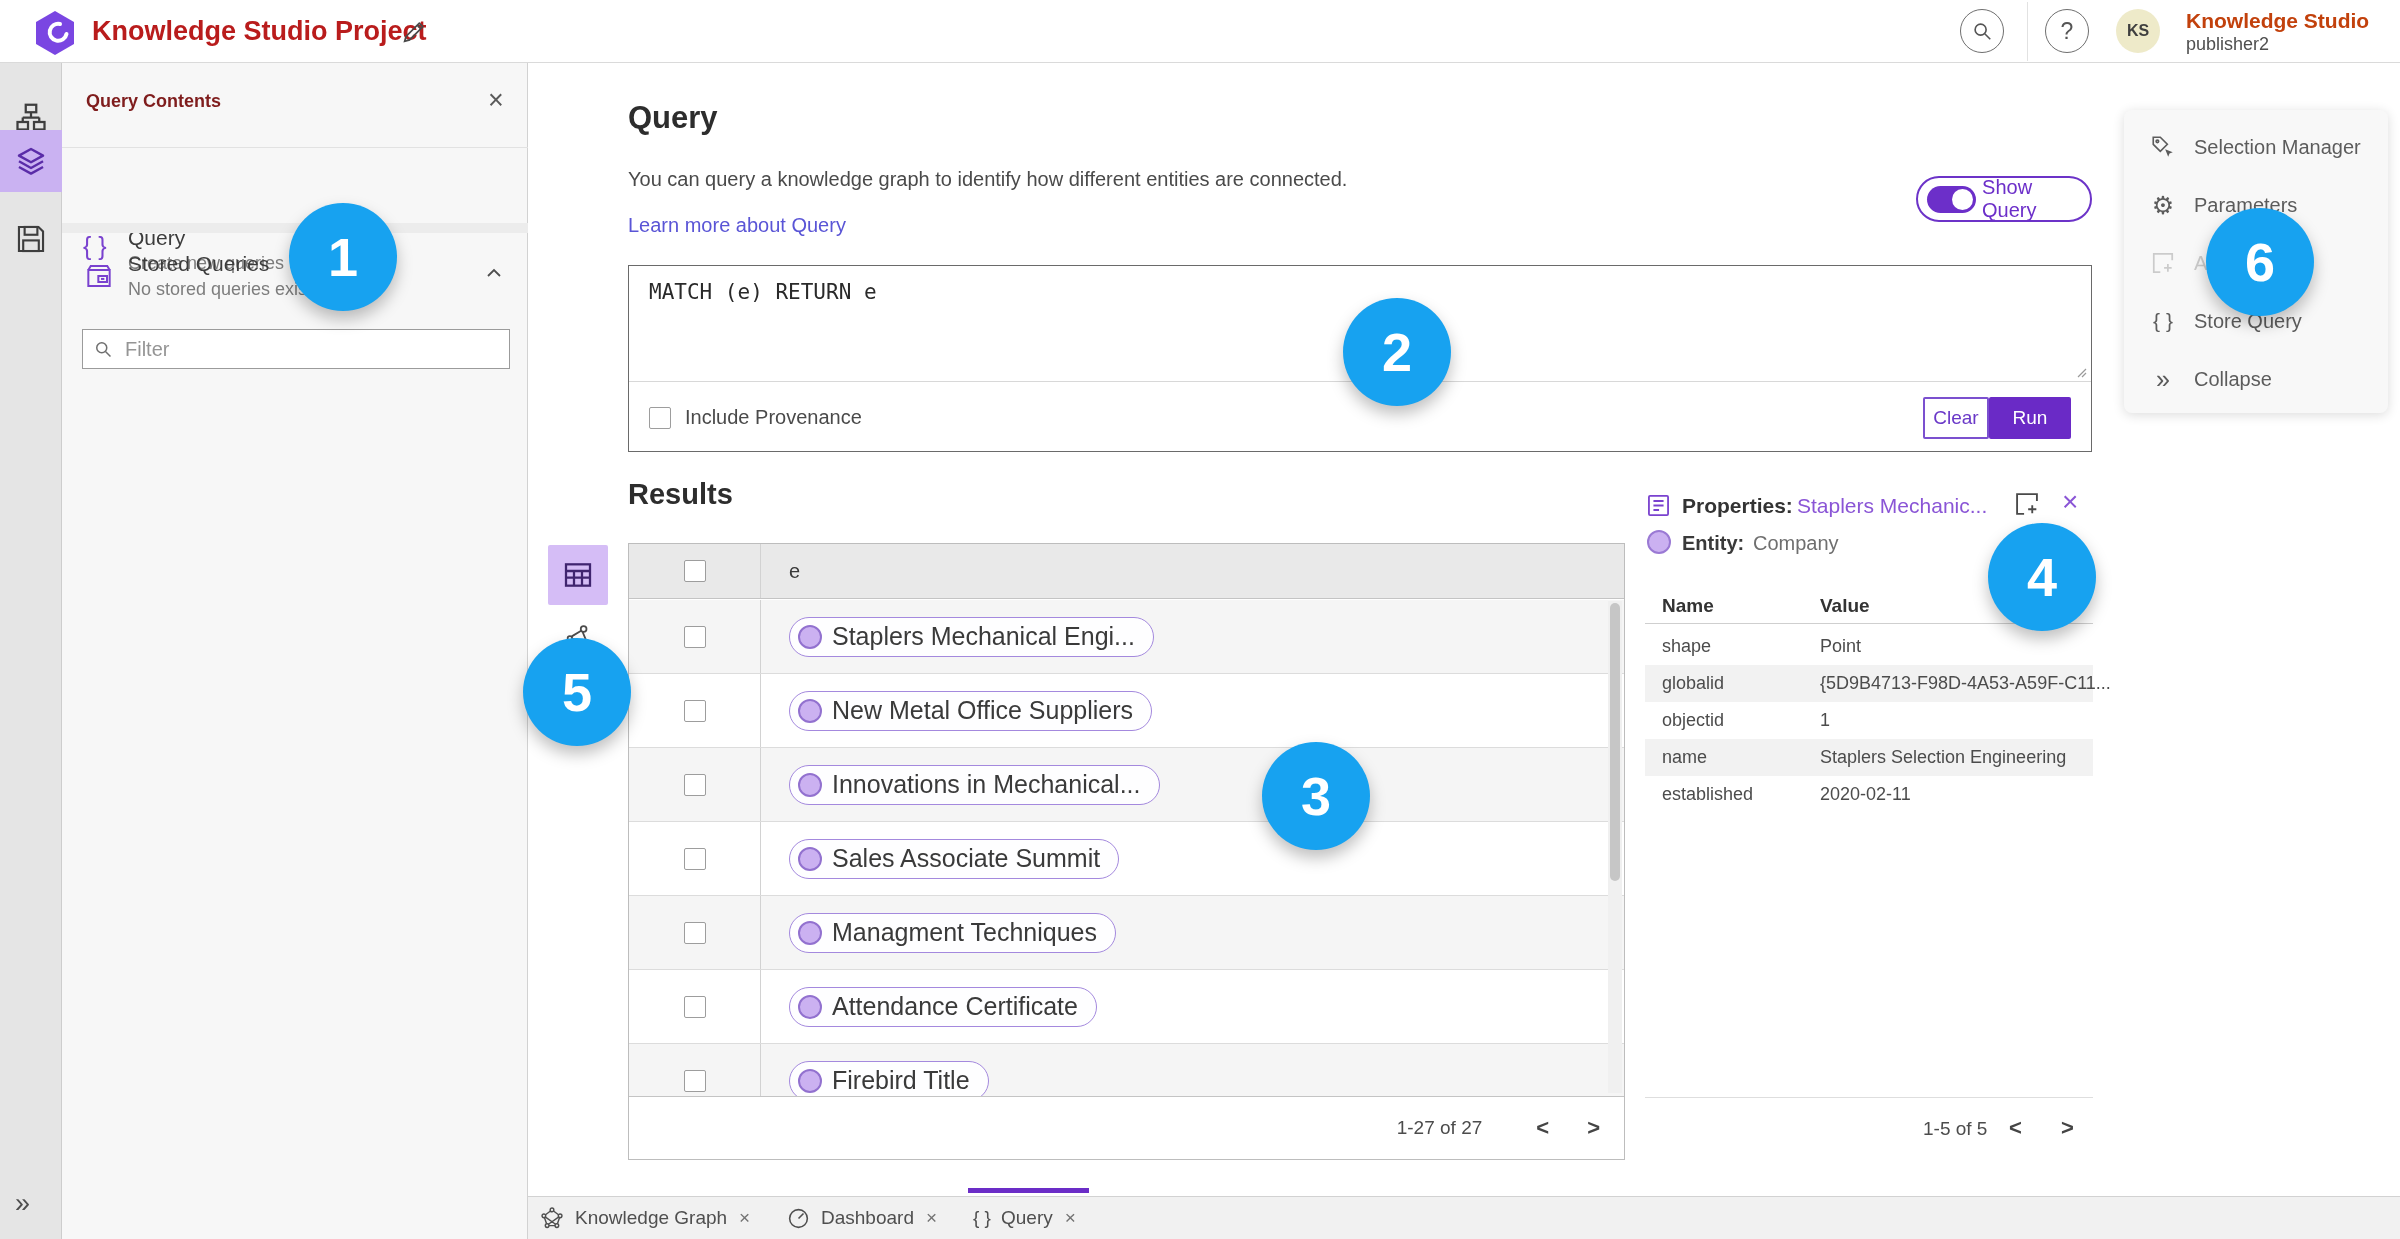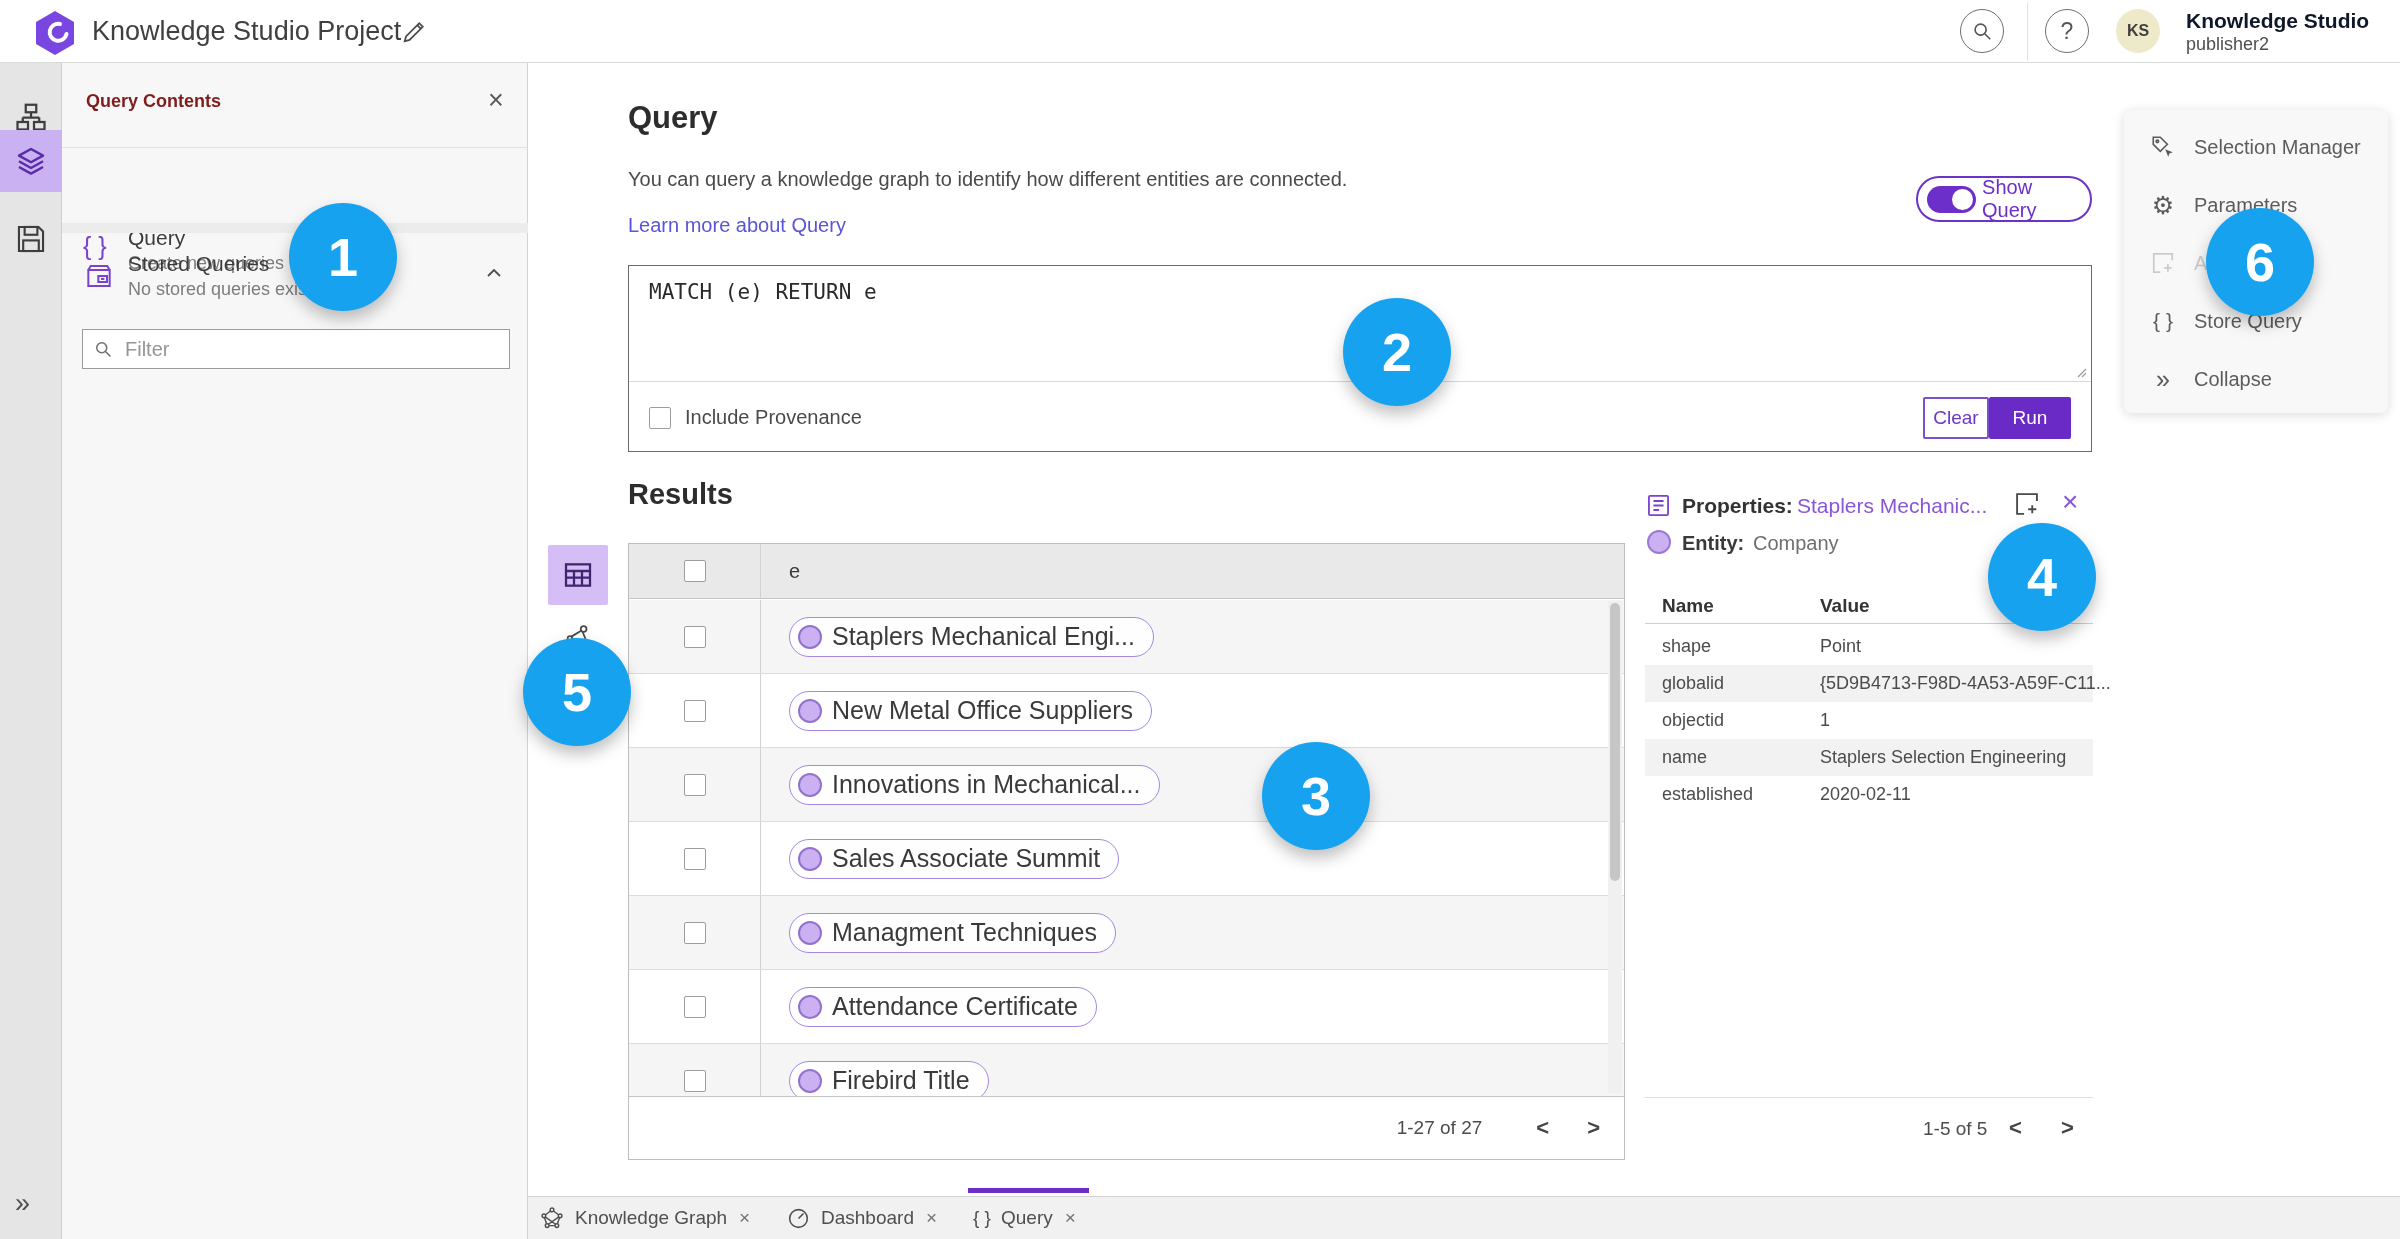--- a/index.html
+++ b/index.html
@@ -4,30 +4,30 @@
 <style>
 *{box-sizing:border-box}
 html,body{margin:0;padding:0;background:#fff}
 #app{position:relative;width:2400px;height:1239px;background:#fff;overflow:hidden;
      font-family:"Liberation Sans",sans-serif;color:#3a3a3a}
 
 
 .hdr{position:absolute;left:0;top:0;width:2400px;height:63px;background:#fff;
      border-bottom:1px solid #dadada;z-index:5}
 .logo{position:absolute;left:36px;top:11px}
-.hdr-title{position:absolute;left:92px;top:0;height:63px;line-height:63px;font-size:27px;font-weight:400;color:#404040}
+.hdr-title{position:absolute;left:92px;top:0;height:63px;line-height:63px;font-size:27px;font-weight:700;color:#b91c1c}
 .hdr-pencil{position:absolute;left:400px;top:18px;width:28px;height:28px;cursor:pointer}
 .circ-btn{position:absolute;top:9px;width:44px;height:44px;border:1.5px solid #6f6f6f;border-radius:50%;
           display:flex;align-items:center;justify-content:center;background:#fff;cursor:pointer}
 .qmark{font-size:23px;color:#555}
 .hdr-div{position:absolute;left:2027px;top:2px;width:1px;height:59px;background:#e2e2e2}
 .avatar{position:absolute;left:2116px;top:9px;width:44px;height:44px;border-radius:50%;background:#eeeac9;
         display:flex;align-items:center;justify-content:center;font-size:16px;font-weight:700;color:#3f3f3f;cursor:pointer}
 .userblk{position:absolute;left:2186px;top:8px;cursor:pointer}
-.uname{font-size:21px;font-weight:600;color:#0f172a;line-height:26px}
+.uname{font-size:21px;font-weight:600;color:#c2410c;line-height:26px}
 .usub{font-size:18px;color:#4f4f4f;line-height:21px}
 
 
 .rail{position:absolute;left:0;top:63px;width:62px;height:1176px;background:#e5e5e5;border-right:1px solid #cdcdcd;z-index:4}
 .rail-btn{position:absolute;left:0;width:62px;height:62px;display:flex;align-items:center;justify-content:center;cursor:pointer}
 .rail-sel{background:#cab2f2}
 .rail-exp{position:absolute;left:15px;top:1125px;font-size:27px;color:#4e4e4e;cursor:pointer}
 
 
 .panel{position:absolute;left:62px;top:63px;width:466px;height:1176px;background:#f7f7f7;

